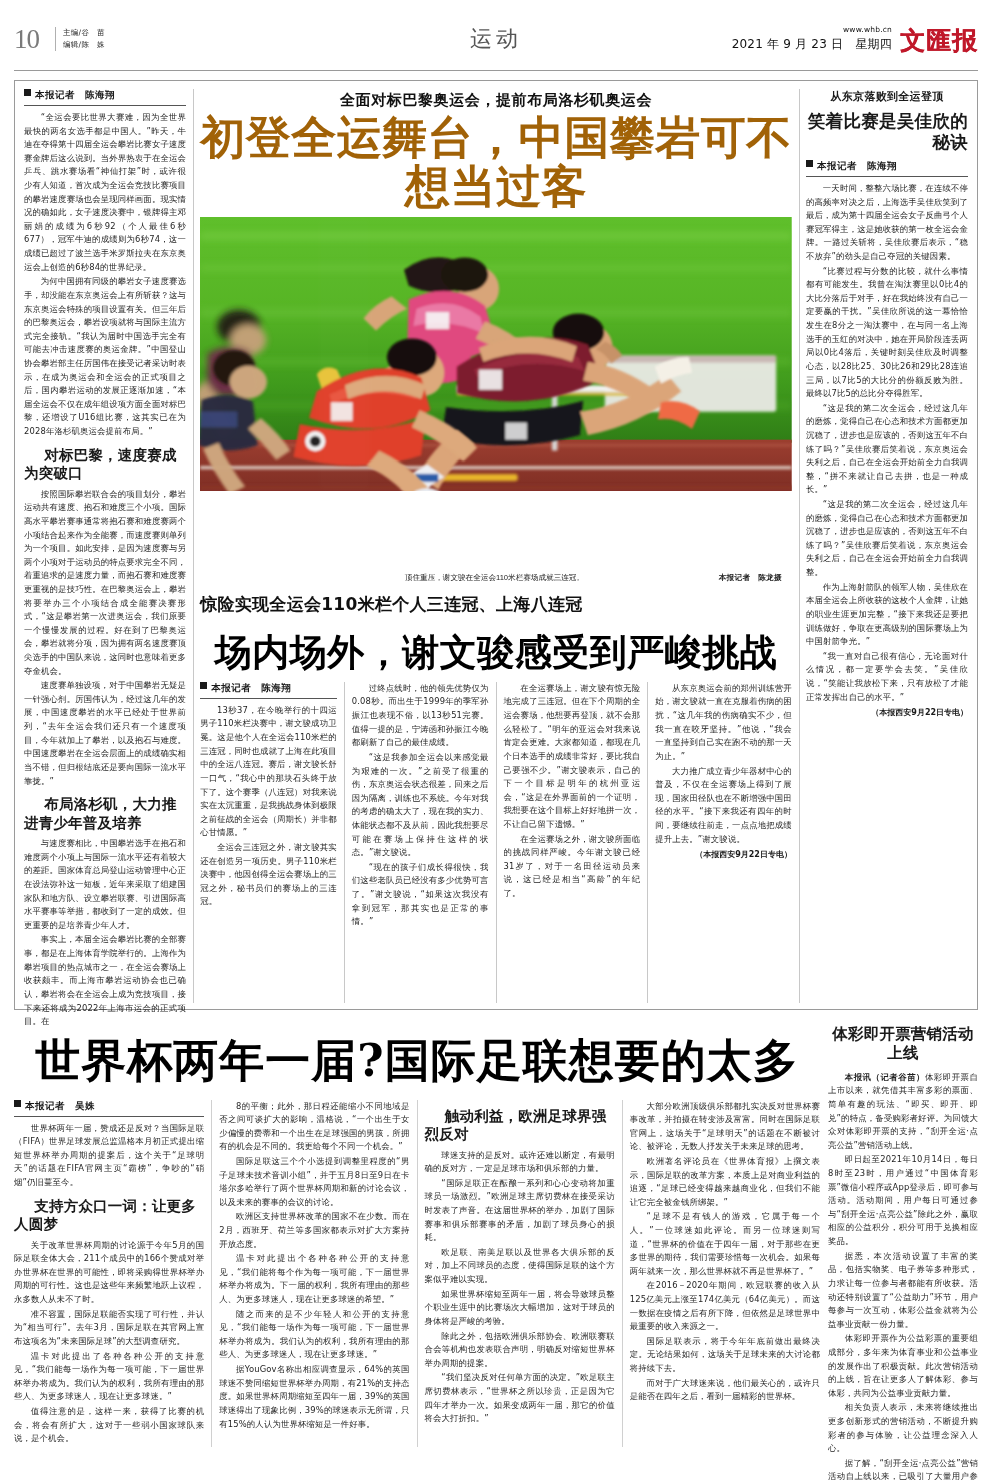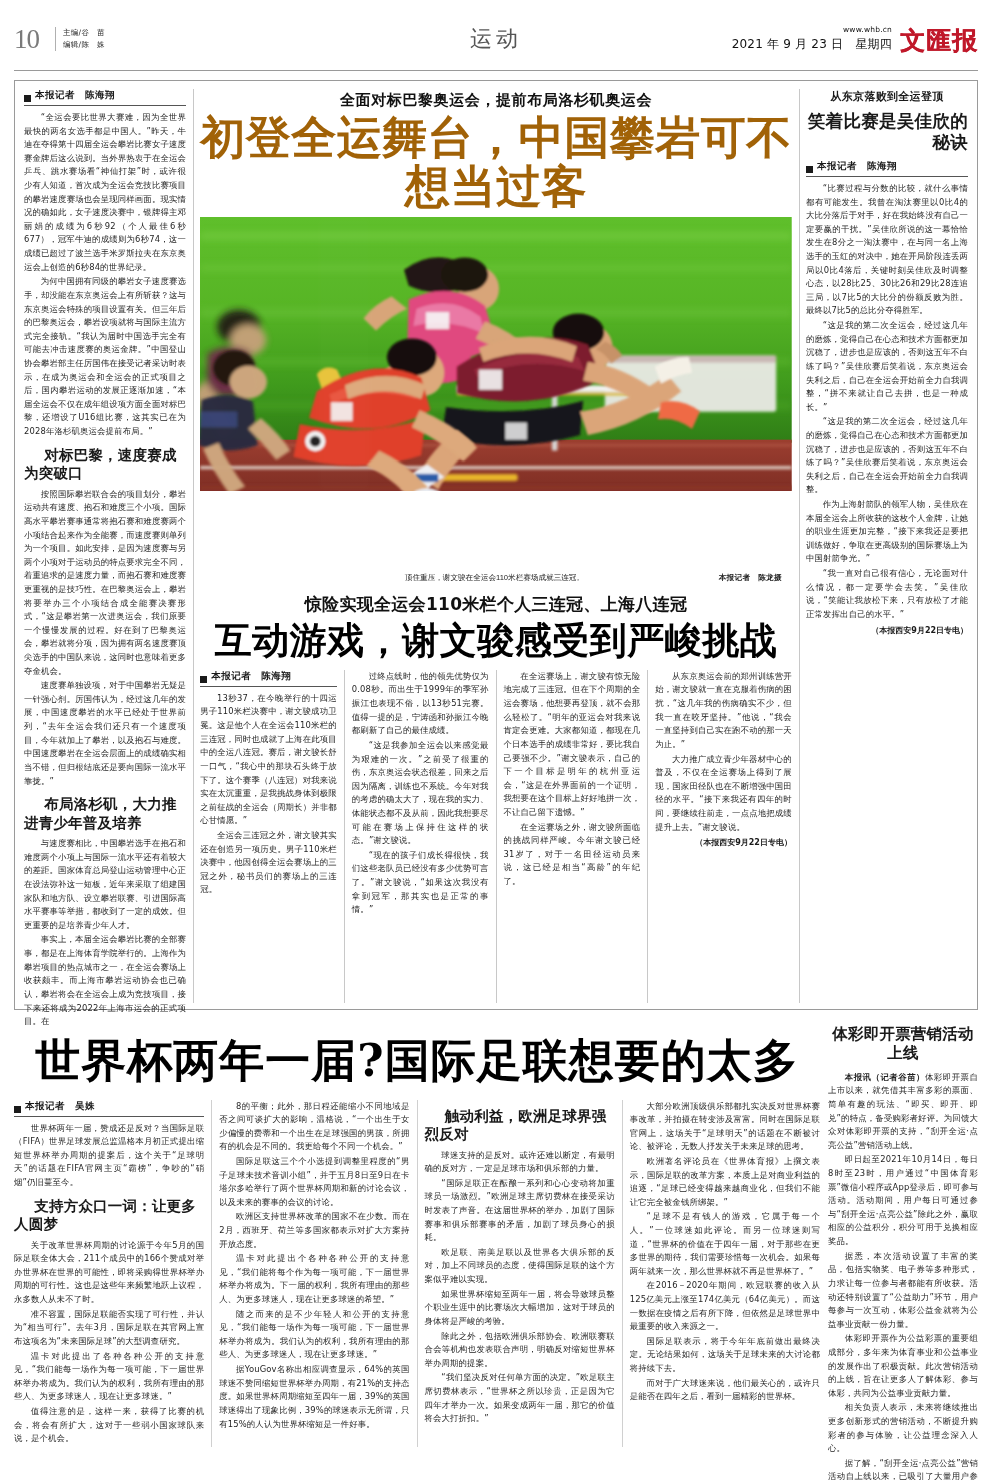--- a/index.html
+++ b/index.html
@@ -47,21 +47,21 @@
   .topbox {
     position:relative; margin:9px 14px 0 14px; border:1px solid #9a9a9a;
     height:930px; padding:8px 9px 6px 9px; display:flex; gap:0;
   }
 
   
   .col { position:relative; }
   .col-sep { width:1px; background:#c8c8c8; margin:0 7px; align-self:stretch; }
 
   .byline {
-    display:flex; align-items:flex-end; gap:4px;
+    display:flex; align-items:flex-start; gap:4px;
     border-bottom:1px solid #555; padding-bottom:3px; margin-bottom:5px;
   }
   .byline .sq { width:7px; height:7px; background:#1a1a1a; display:inline-block; }
   .byline .btxt {
     font-size:9.5px; font-weight:700; letter-spacing:0.5px;
     font-family:"DejaVu Sans","Liberation Sans",sans-serif;
   }
   .body-txt {
     font-size:8.4px; line-height:1.62; text-align:justify;
     text-justify:inter-character; color:#1f1f1f; letter-spacing:0.15px;
@@ -93,22 +93,22 @@
   .photo { position:absolute; inset:0; }
   .caption-row {
     display:flex; justify-content:center; align-items:center;
     padding:4px 10px 0 10px; font-size:7.6px; color:#222;
     font-family:Liberation Sans, sans-serif;
   }
   .caption-main { flex:1 1 auto; text-align:center; padding-left:60px; }
   .caption-credit { flex:0 0 auto; font-weight:700; letter-spacing:0.3px; }
 
   .kicker2 {
-    text-align:center; font-size:17px; font-weight:800; color:#111;
-    letter-spacing:0.3px; margin-top:10px; margin-bottom:4px;
+    text-align:left; font-size:17px; font-weight:800; color:#111;
+    letter-spacing:0.3px; margin-top:10px; margin-bottom:16px;
     font-family:"DejaVu Sans","Liberation Sans",sans-serif;
   }
   .headline2 {
     text-align:center; font-size:37px; font-weight:800; letter-spacing:0.5px;
     line-height:1.1; color:#000; margin-bottom:9px;
     font-family:"DejaVu Serif","Liberation Serif",serif;
   }
   .cols4 { display:flex; flex:1 1 auto; }
   .c4 { flex:1 1 0; }
 
@@ -324,21 +324,21 @@
           </g>
         </svg>
       </div>
 
       <div class="caption-row">
         <span class="caption-main">顶住重压，谢文骏在全运会110米栏赛场成就三连冠。</span>
         <span class="caption-credit">本报记者　陈龙摄</span>
       </div>
 
       <div class="kicker2">惊险实现全运会110米栏个人三连冠、上海八连冠</div>
-      <div class="headline2">互动游戏，谢文骏感受到严峻挑战</div>
+      <div class="headline2">场内场外，谢文骏感受到严峻挑战</div>
 
       <div class="cols4">
         <div class="c4">
           <div class="byline">
             <span class="sq"></span>
             <span class="btxt">本报记者　陈海翔</span>
           </div>
           <div class="body-txt">
             <p>13秒37，在今晚举行的十四运男子110米栏决赛中，谢文骏成功卫冕。这是他个人在全运会110米栏的三连冠，同时也成就了上海在此项目中的全运八连冠。赛后，谢文骏长舒一口气，“我心中的那块石头终于放下了。这个赛季（八连冠）对我来说实在太沉重重，是我挑战身体到极限之前征战的全运会（周期长）并非都心甘情愿。”</p>
             <p>全运会三连冠之外，谢文骏其实还在创造另一项历史。男子110米栏决赛中，他因创得全运会赛场上的三冠之外，秘书员们的赛场上的三连冠。</p>
@@ -373,20 +373,21 @@
     <div class="col-sep"></div>
 
     <div class="col tb-right">
       <div class="side-kicker">从东京落败到全运登顶</div>
       <div class="side-head">笑着比赛是吴佳欣的秘诀</div>
       <div class="byline">
         <span class="sq"></span>
         <span class="btxt">本报记者　陈海翔</span>
       </div>
       <div class="body-txt">
+        <p>一天时间，整整六场比赛，在连续不停的高频率对决之后，上海选手吴佳欣笑到了最后，成为第十四届全运会女子反曲弓个人赛冠军得主，这是她收获的第一枚全运会金牌。一路过关斩将，吴佳欣赛后表示，“稳不放弃”的劲头是自己夺冠的关键因素。</p>
         <p>“比赛过程与分数的比较，就什么事情都有可能发生。我曾在淘汰赛里以0比4的大比分落后于对手，好在我始终没有自己一定要赢的干扰。”吴佳欣所说的这一幕恰恰发生在8分之一淘汰赛中，在与同一名上海选手的玉红的对决中，她在开局阶段连丢两局以0比4落后，关键时刻吴佳欣及时调整心态，以28比25、30比26和29比28连追三局，以7比5的大比分的份额反败为胜。最终以7比5的总比分夺得胜军。</p>
         <p>“这是我的第二次全运会，经过这几年的磨炼，觉得自己在心态和技术方面都更加沉稳了，进步也是应该的，否则这五年不白练了吗？”吴佳欣赛后笑着说，东京奥运会失利之后，自己在全运会开始前全力自我调整，“拼不来就让自己去拼，也是一种成长。”</p>
         <p>“这是我的第二次全运会，经过这几年的磨炼，觉得自己在心态和技术方面都更加沉稳了，进步也是应该的，否则这五年不白练了吗？”吴佳欣赛后笑着说，东京奥运会失利之后，自己在全运会开始前全力自我调整。</p>
         <p>作为上海射箭队的领军人物，吴佳欣在本届全运会上所收获的这枚个人金牌，让她的职业生涯更加完整，“接下来我还是要把训练做好，争取在更高级别的国际赛场上为中国射箭争光。”</p>
         <p>“我一直对自己很有信心，无论面对什么情况，都一定要学会去笑。”吴佳欣说，“笑能让我放松下来，只有放松了才能正常发挥出自己的水平。”</p>
       </div>
       <div class="dateline">（本报西安9月22日专电）</div>
     </div>
   </div>
 

